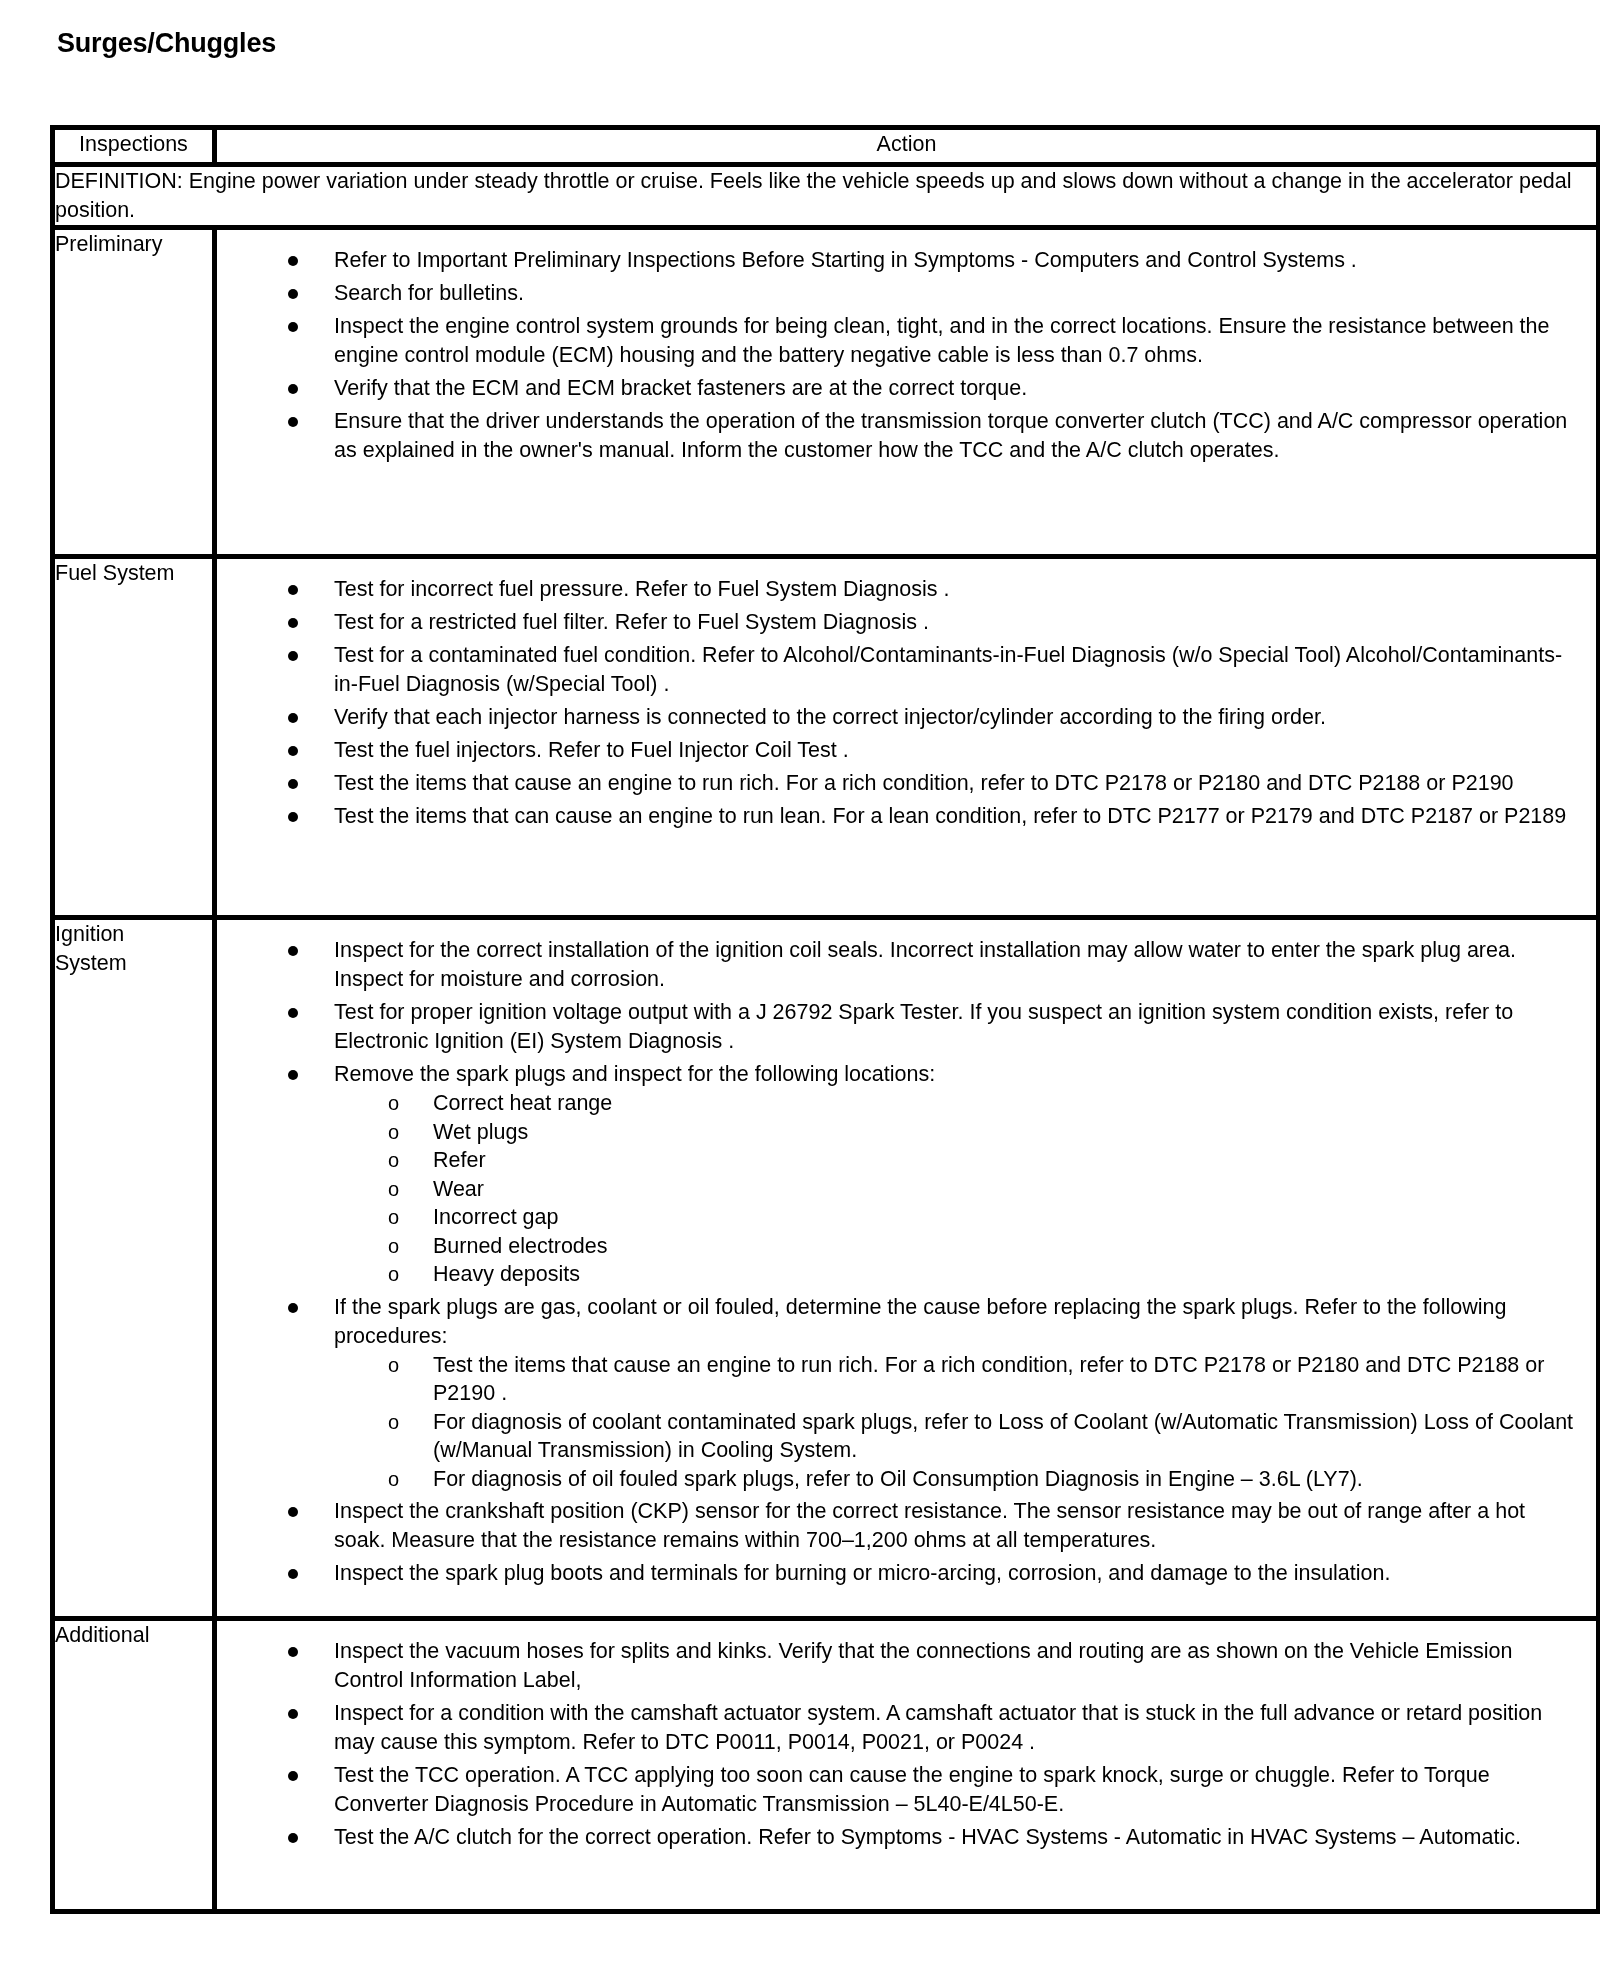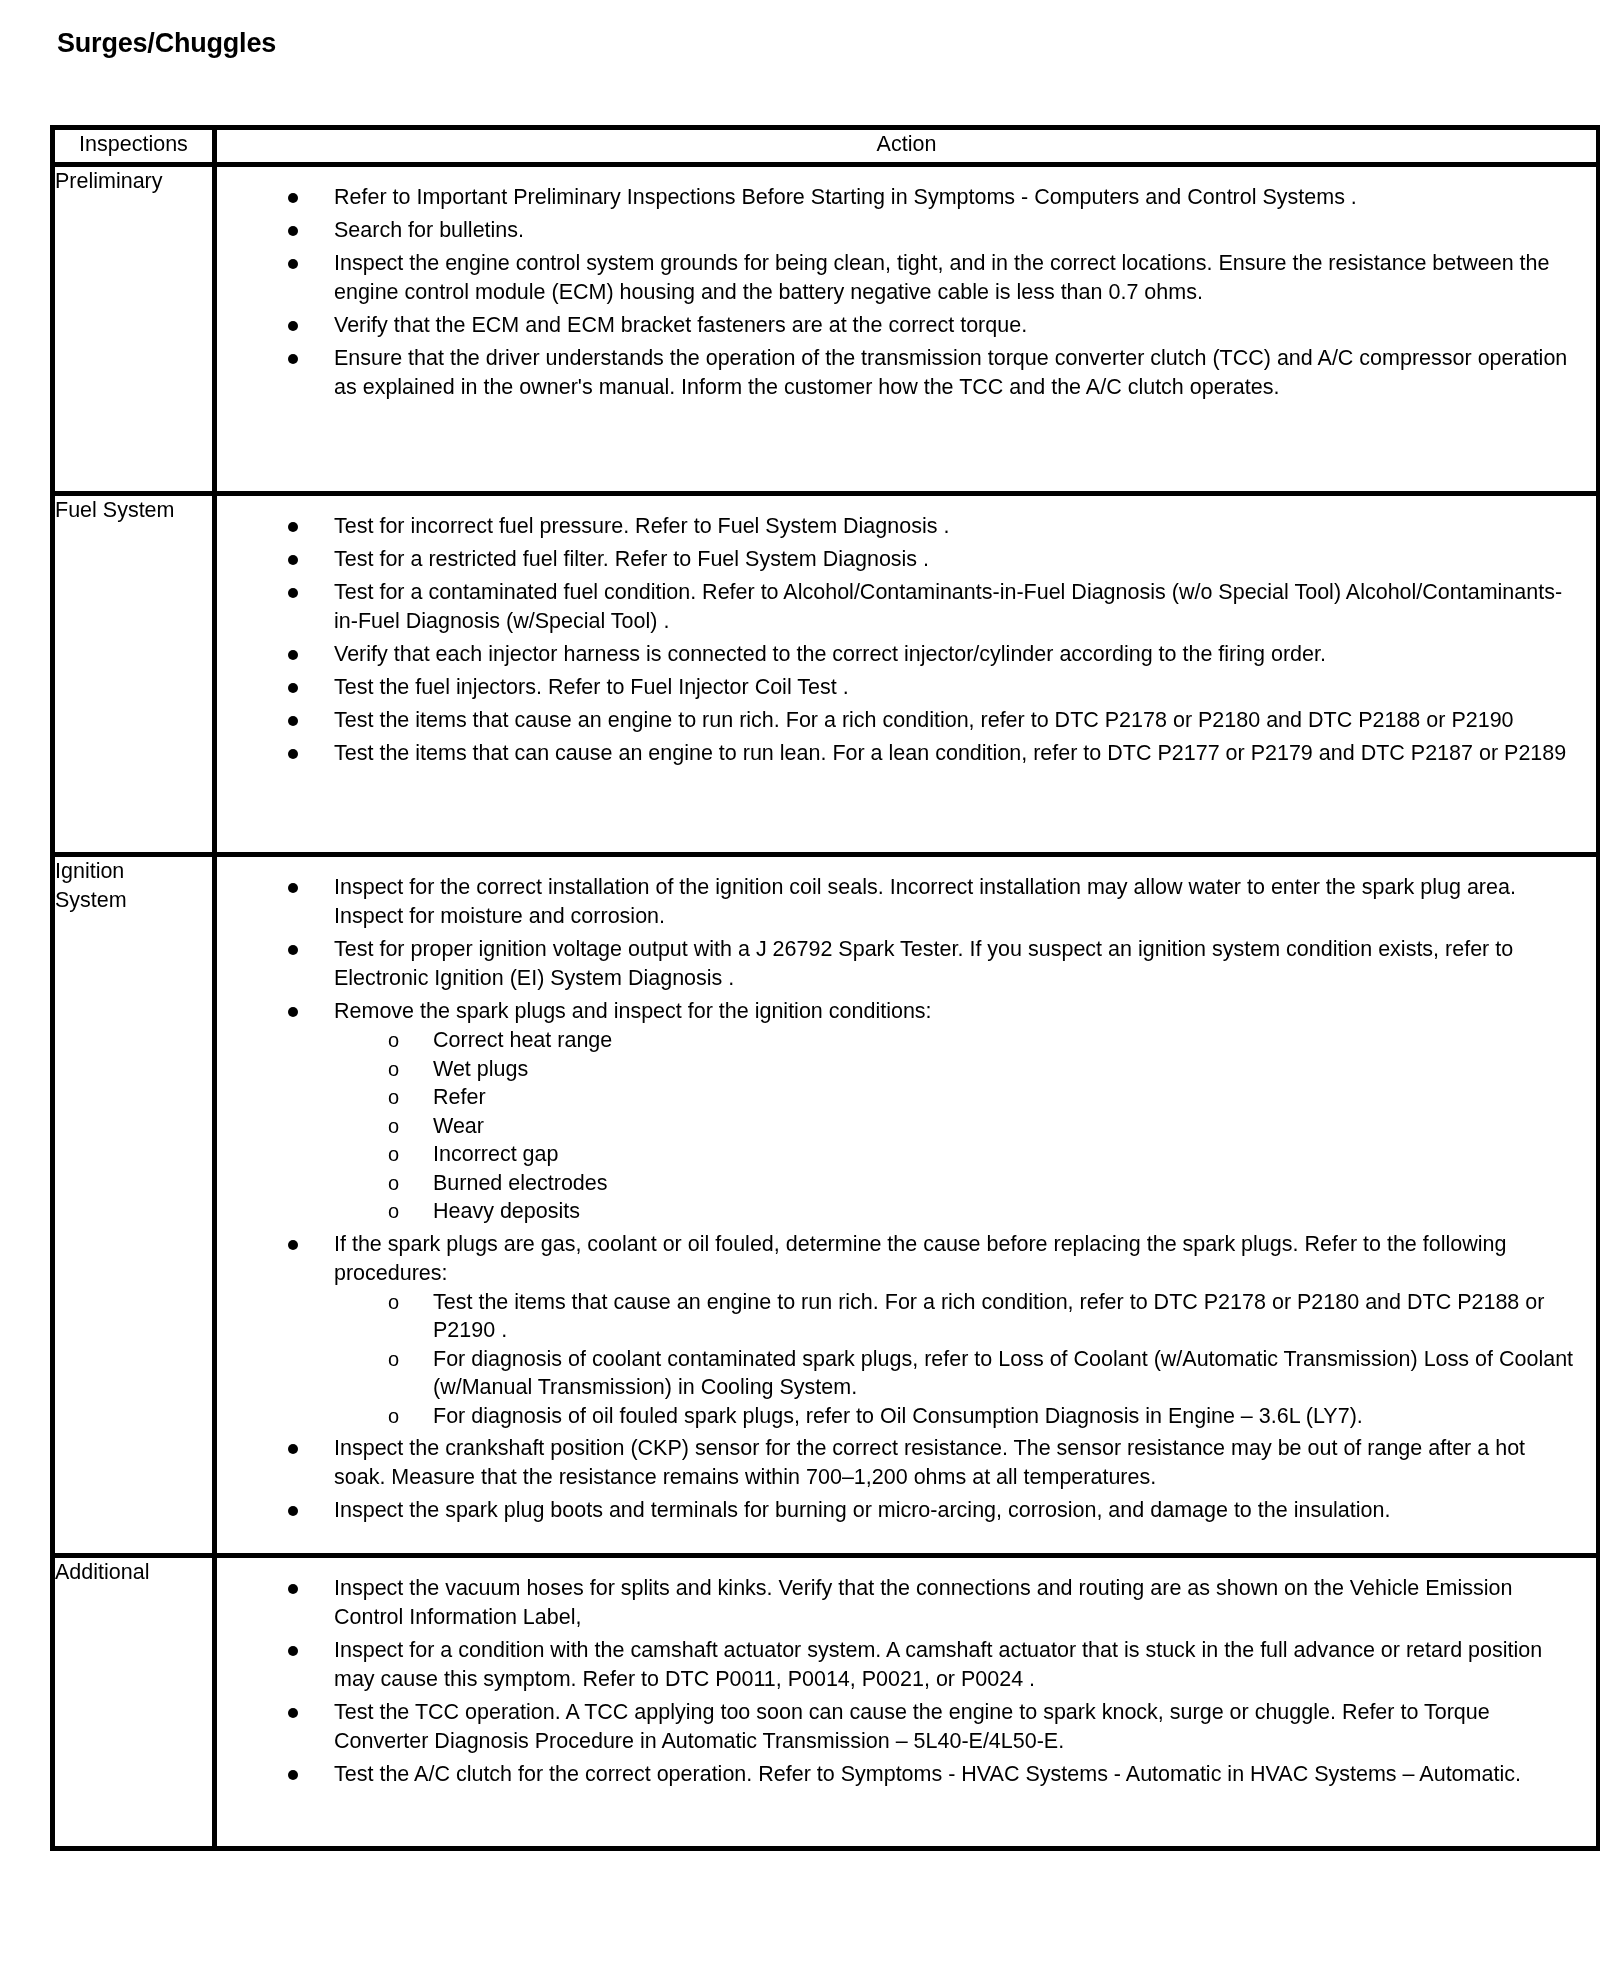--- a/index.html
+++ b/index.html
@@ -51,20 +51,23 @@
 <table class="diag">
   <colgroup>
       <col class="c1">
       <col class="c2">
     </colgroup>
   <tbody>
       <tr>
     <th class="hdr">Inspections</th>
     <th class="hdr">Action</th>
   </tr>
+  <tr>
+    <td class="def" colspan="2">DEFINITION: Engine power variation under steady throttle or cruise. Feels like the vehicle speeds up and slows down without a change in the accelerator pedal position.</td>
+  </tr>
   <tr class="r-prelim">
     <td class="label">Preliminary</td>
     <td class="actions">
           <ul class="bul">
             <li><span class="b"></span><span>Refer to Important Preliminary Inspections Before Starting in Symptoms - Computers and Control Systems .</span></li>
             <li><span class="b"></span><span>Search for bulletins.</span></li>
             <li><span class="b"></span><span>Inspect the engine control system grounds for being clean, tight, and in the correct locations. Ensure the resistance between the engine control module (ECM) housing and the battery negative cable is less than 0.7 ohms.</span></li>
             <li><span class="b"></span><span>Verify that the ECM and ECM bracket fasteners are at the correct torque.</span></li>
             <li><span class="b"></span><span>Ensure that the driver understands the operation of the transmission torque converter clutch (TCC) and A/C compressor operation as explained in the owner's manual. Inform the customer how the TCC and the A/C clutch operates.</span></li>
           </ul>
@@ -85,21 +88,21 @@
         </td>
   </tr>
   <tr class="r-ign">
     <td class="label">
           <span style="display:block;width:90px;">Ignition System</span>
         </td>
     <td class="actions">
           <ul class="bul">
             <li><span class="b"></span><span>Inspect for the correct installation of the ignition coil seals. Incorrect installation may allow water to enter the spark plug area. Inspect for moisture and corrosion.</span></li>
             <li><span class="b"></span><span>Test for proper ignition voltage output with a J 26792 Spark Tester. If you suspect an ignition system condition exists, refer to Electronic Ignition (EI) System Diagnosis .</span></li>
-            <li><span class="b"></span><span>Remove the spark plugs and inspect for the ignition conditions:</span><ul class="sub">
+            <li><span class="b"></span><span>Remove the spark plugs and inspect for the following locations:</span><ul class="sub">
                 <li><span class="o">o</span><span>Correct heat range</span></li>
                 <li><span class="o">o</span><span>Wet plugs</span></li>
                 <li><span class="o">o</span><span>Refer</span></li>
                 <li><span class="o">o</span><span>Wear</span></li>
                 <li><span class="o">o</span><span>Incorrect gap</span></li>
                 <li><span class="o">o</span><span>Burned electrodes</span></li>
                 <li><span class="o">o</span><span>Heavy deposits</span></li>
               </ul></li>
             <li><span class="b"></span><span>If the spark plugs are gas, coolant or oil fouled, determine the cause before replacing the spark plugs. Refer to the following procedures:</span><ul class="sub">
                 <li><span class="o">o</span><span>Test the items that cause an engine to run rich. For a rich condition, refer to DTC P2178 or P2180 and DTC P2188 or P2190 .</span></li>

